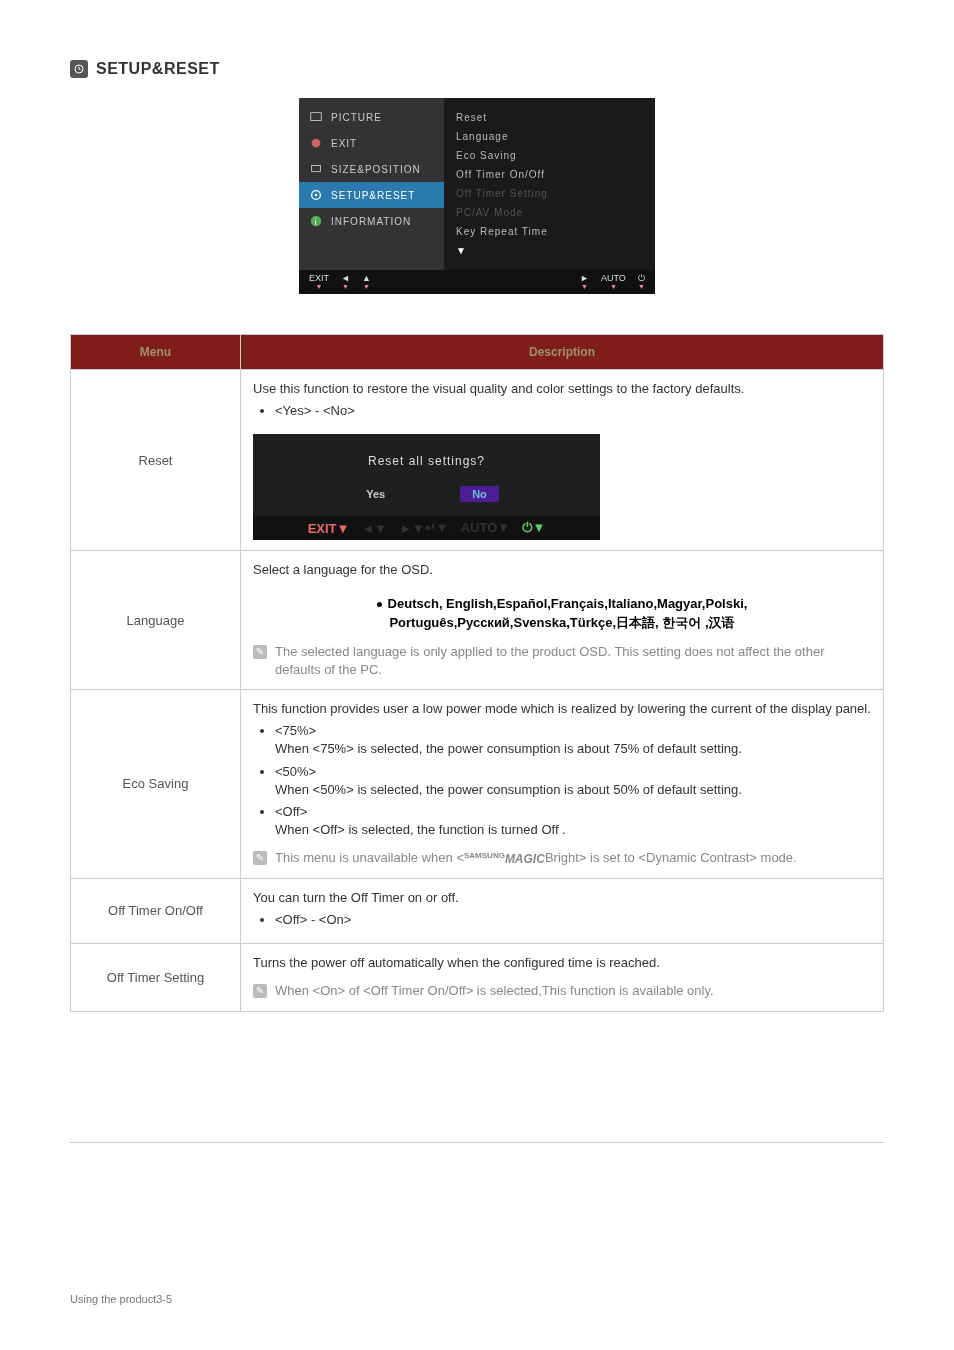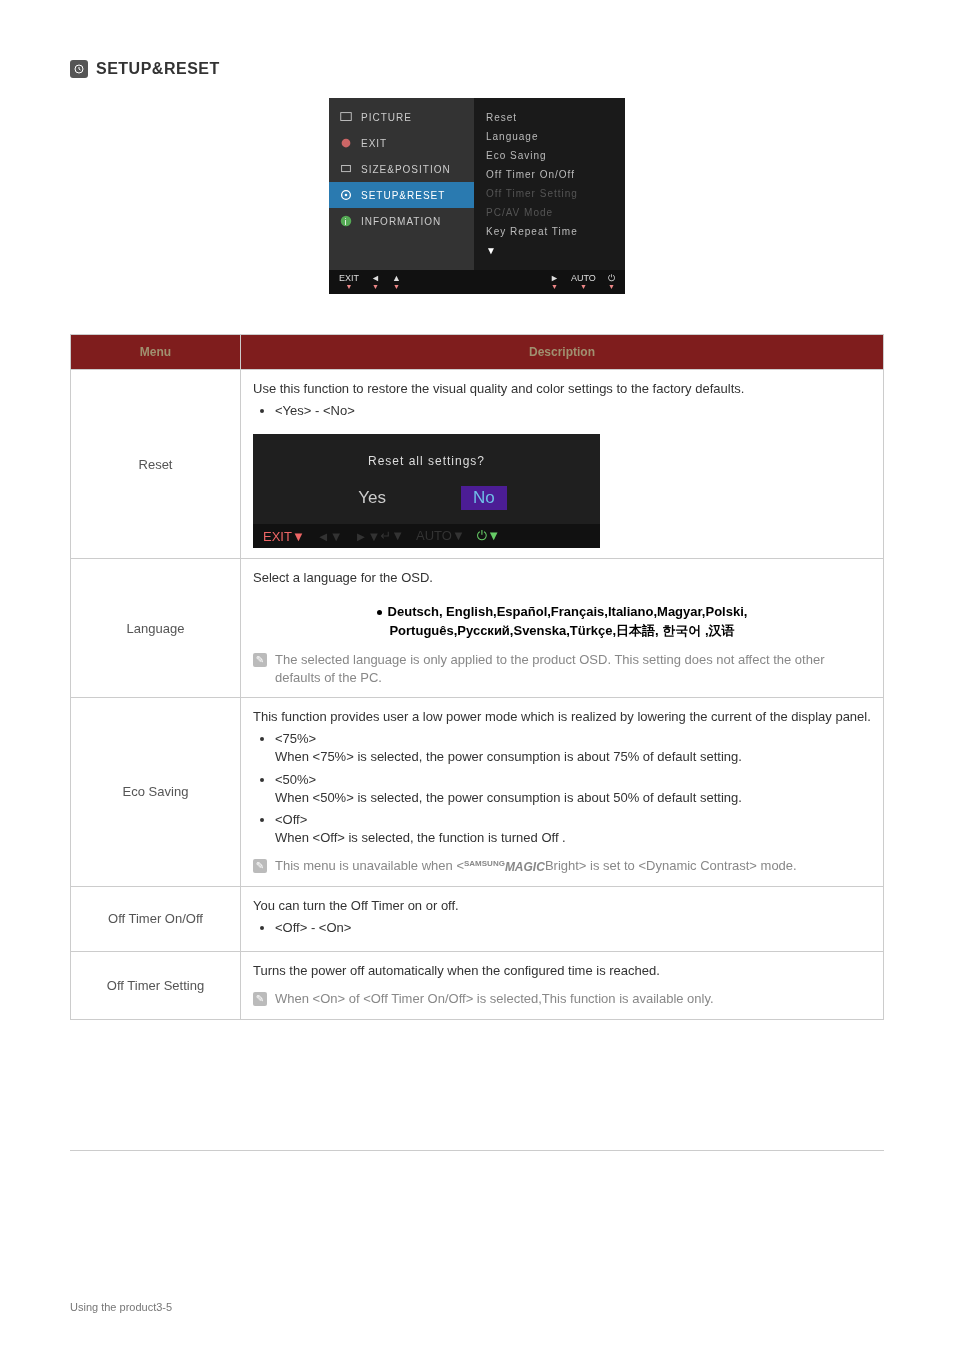--- a/index.html
+++ b/index.html
@@ -10,21 +10,21 @@
     width: 954px;
     padding: 60px 70px 40px 70px;
     font-size: 13px;
   }
   .sec-head { display:flex; align-items:center; gap:8px; margin-bottom:20px; }
   .sec-head .icon-tile { width:18px; height:18px; background:#555; border-radius:3px; display:flex; align-items:center; justify-content:center; }
   .sec-head .icon-tile svg { width:12px; height:12px; }
   .sec-head .title { font-size:16px; font-weight:bold; color:#333; letter-spacing:0.5px; }
 
   .osd-wrap { display:flex; justify-content:center; margin-bottom:40px; }
-  .osd { width:296px; background:#1a1a1a; }
+  .osd { width:356px; background:#1a1a1a; }
   .osd-main { display:flex; }
   .osd-left { width:145px; background:#333; padding-top:6px; }
   .osd-right { flex:1; background:#1a1a1a; padding:10px 12px; }
   .osd-item { display:flex; align-items:center; gap:8px; padding:6px 10px; color:#ccc; font-size:10px; letter-spacing:1px; }
   .osd-item.sel { background:#2a7ab0; color:#fff; }
   .osd-item .micon { width:14px; height:14px; display:flex; align-items:center; justify-content:center; }
   .osd-right .ritem { color:#bbb; font-size:10px; padding:4px 0; letter-spacing:1px; }
   .osd-right .ritem.dim { color:#555; }
   .osd-right .ritem.arrow { color:#fff; }
   .osd-foot { background:#111; display:flex; align-items:center; padding:4px 10px; gap:22px; }
@@ -43,23 +43,23 @@
   .tbl ul { list-style:disc; padding-left:22px; margin:4px 0; }
   .tbl ul li { margin-bottom:4px; line-height:1.4; }
 
   .note-row { display:flex; align-items:flex-start; gap:8px; margin-top:10px; color:#888; line-height:1.4; }
   .note-icon { width:14px; height:14px; background:#bbb; border-radius:2px; display:flex; align-items:center; justify-content:center; color:#fff; font-size:10px; flex-shrink:0; margin-top:2px; }
 
   .reset-osd { margin-top:14px; background:#1f1f1f; width:347px; }
   .reset-main { padding:20px 10px 14px; text-align:center; }
   .reset-main .q { color:#ddd; font-size:12px; letter-spacing:1px; margin-bottom:18px; }
   .reset-main .btns { display:flex; justify-content:center; gap:30px; }
-  .reset-main .opt { color:#ccc; font-size:17px; padding:2px 12px; }
+  .reset-main .opt { color:#ccc; font-size:11px; padding:2px 12px;font-weight:bold; }
   .reset-main .opt.sel { background:#4c1d95; color:#6fbfe8;margin-left:33px; }
-  .reset-foot { background:#111; display:flex; align-items:center; padding:4px 10px; justify-content:flex-start; }
+  .reset-foot { background:#111; display:flex; align-items:center; padding:4px 10px; justify-content:center;font-weight:bold; }
   .reset-foot .grp { display:flex; gap:12px; }
 
   .lang-line { text-align:center; font-weight:bold; color:#000; margin:14px 0 8px; line-height:1.5; }
   .lang-bullet { display:inline-block; width:5px; height:5px; background:#000; border-radius:50%; margin-right:6px; vertical-align:middle; }
 
   .magic { font-family:Arial; }
   .magic .s { font-weight:bold; font-size:8px; vertical-align:super; }
   .magic .m { font-weight:bold; font-style:italic; font-size:12px; }
 
   .footer { margin-top:140px; display:flex; color:#777; font-size:11px; border-top:0; padding-top:10px; }

